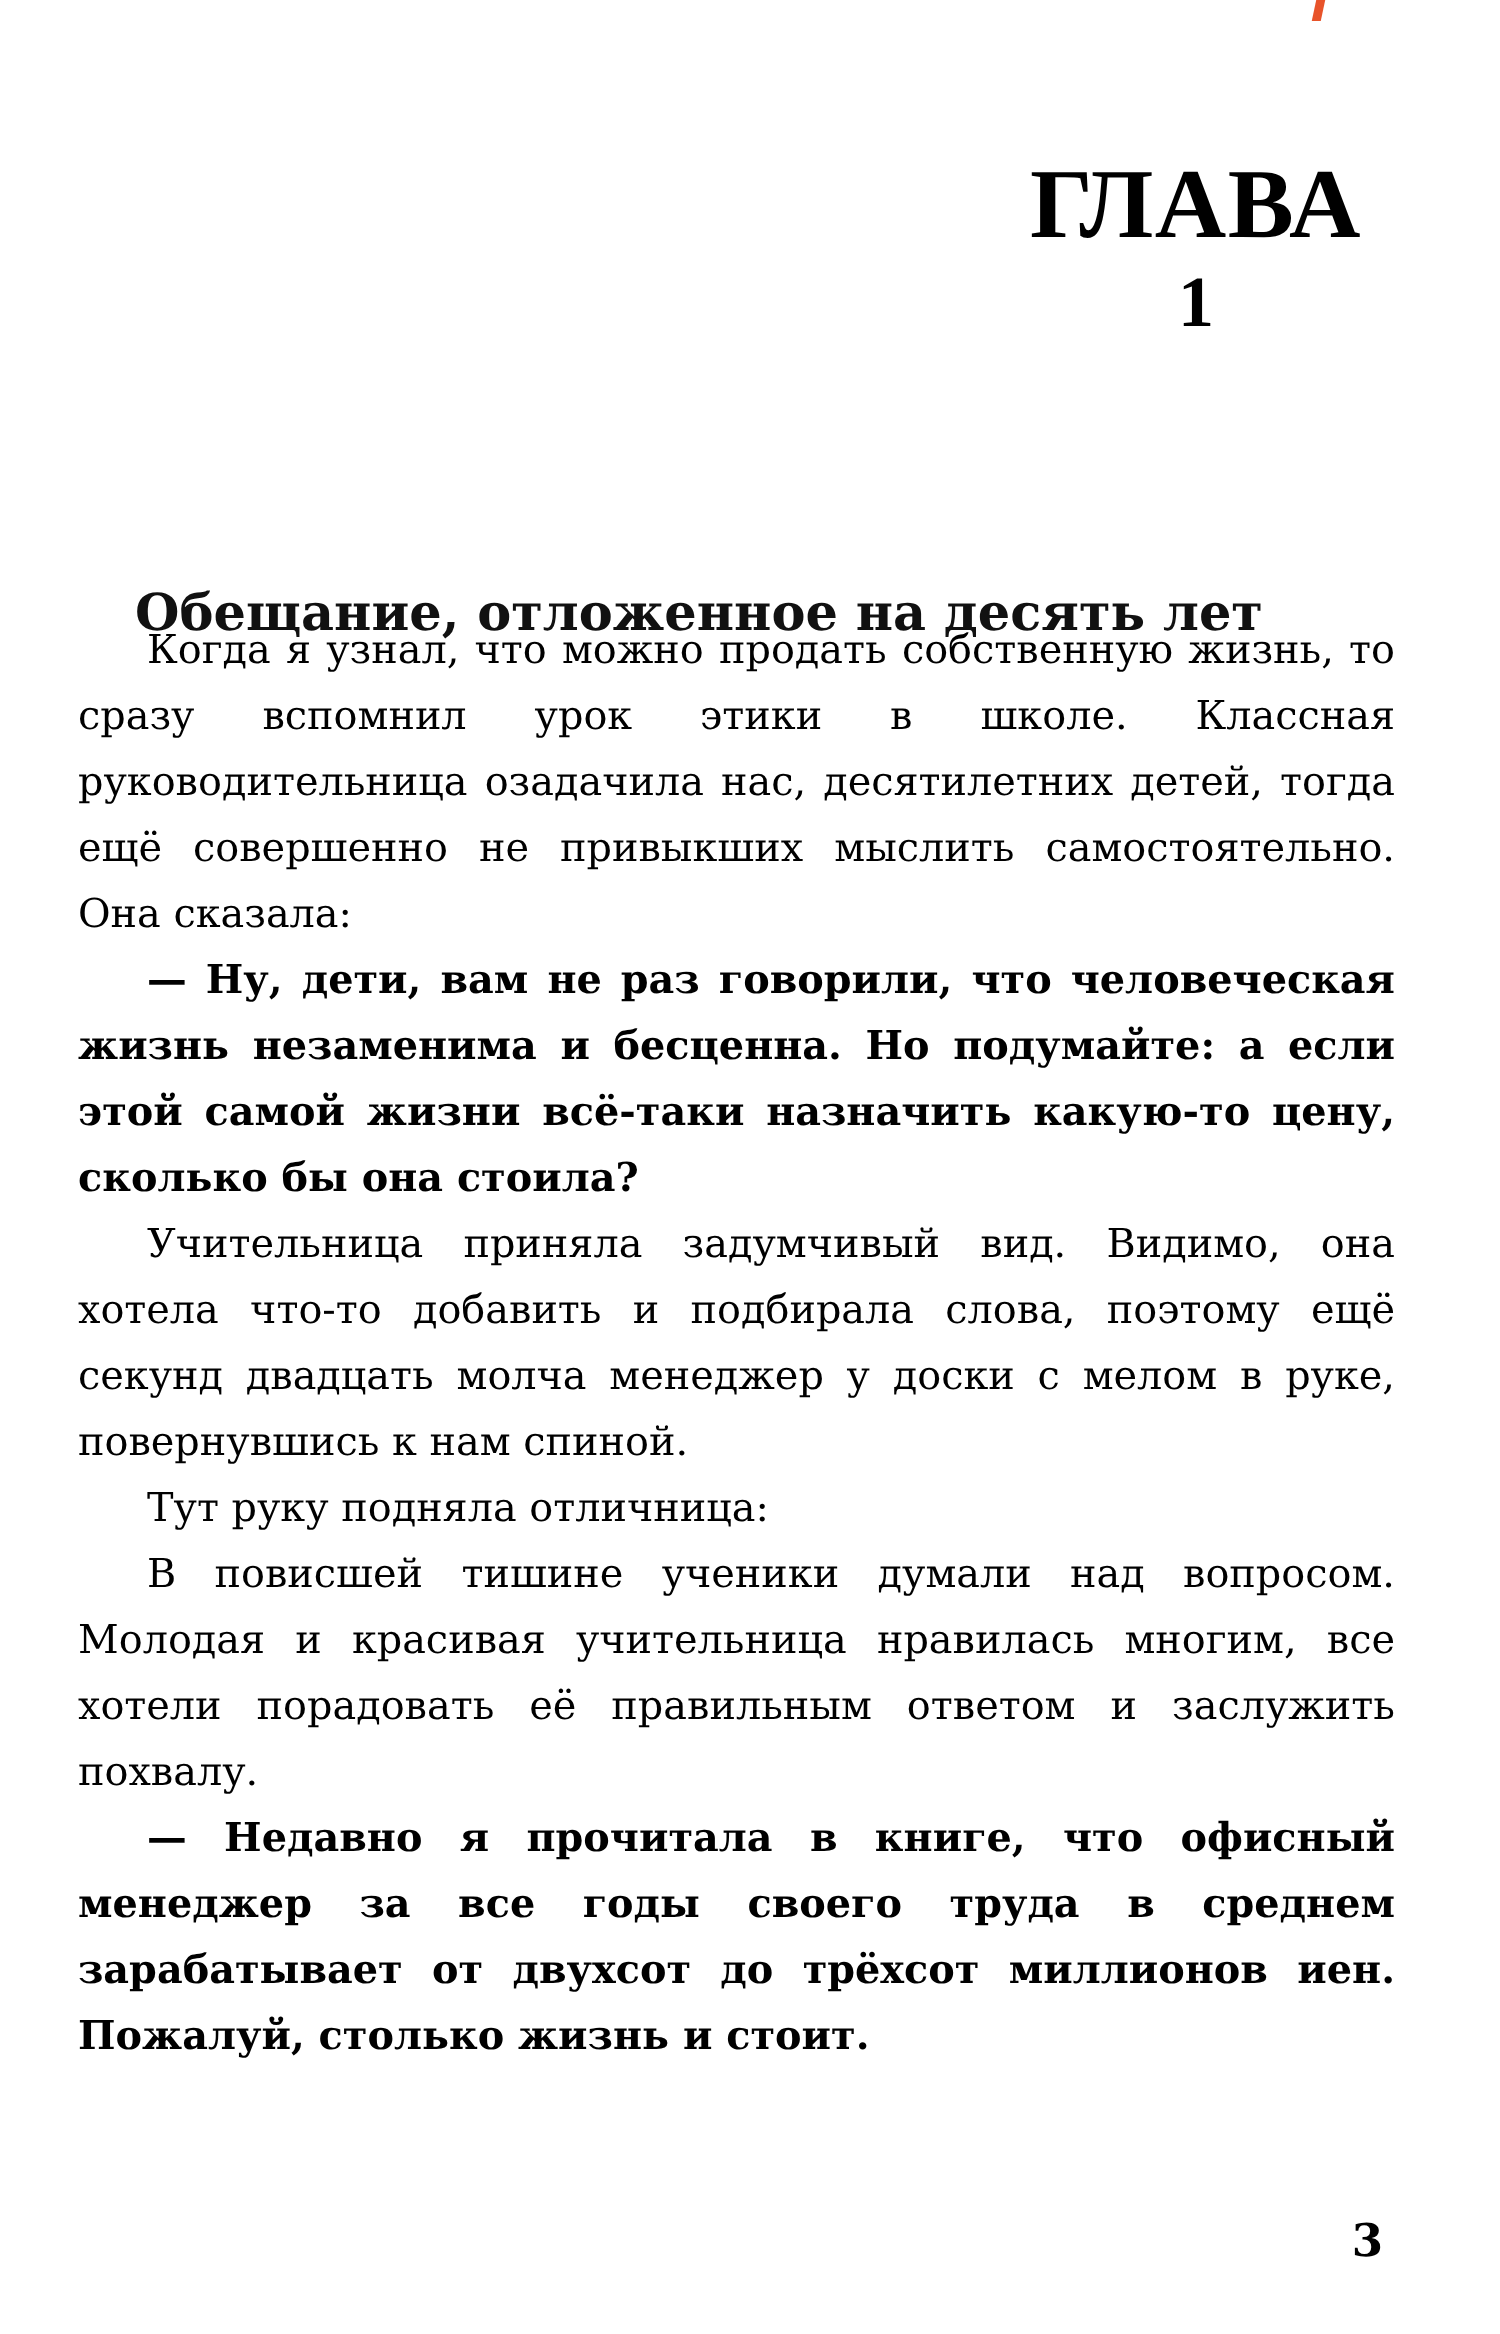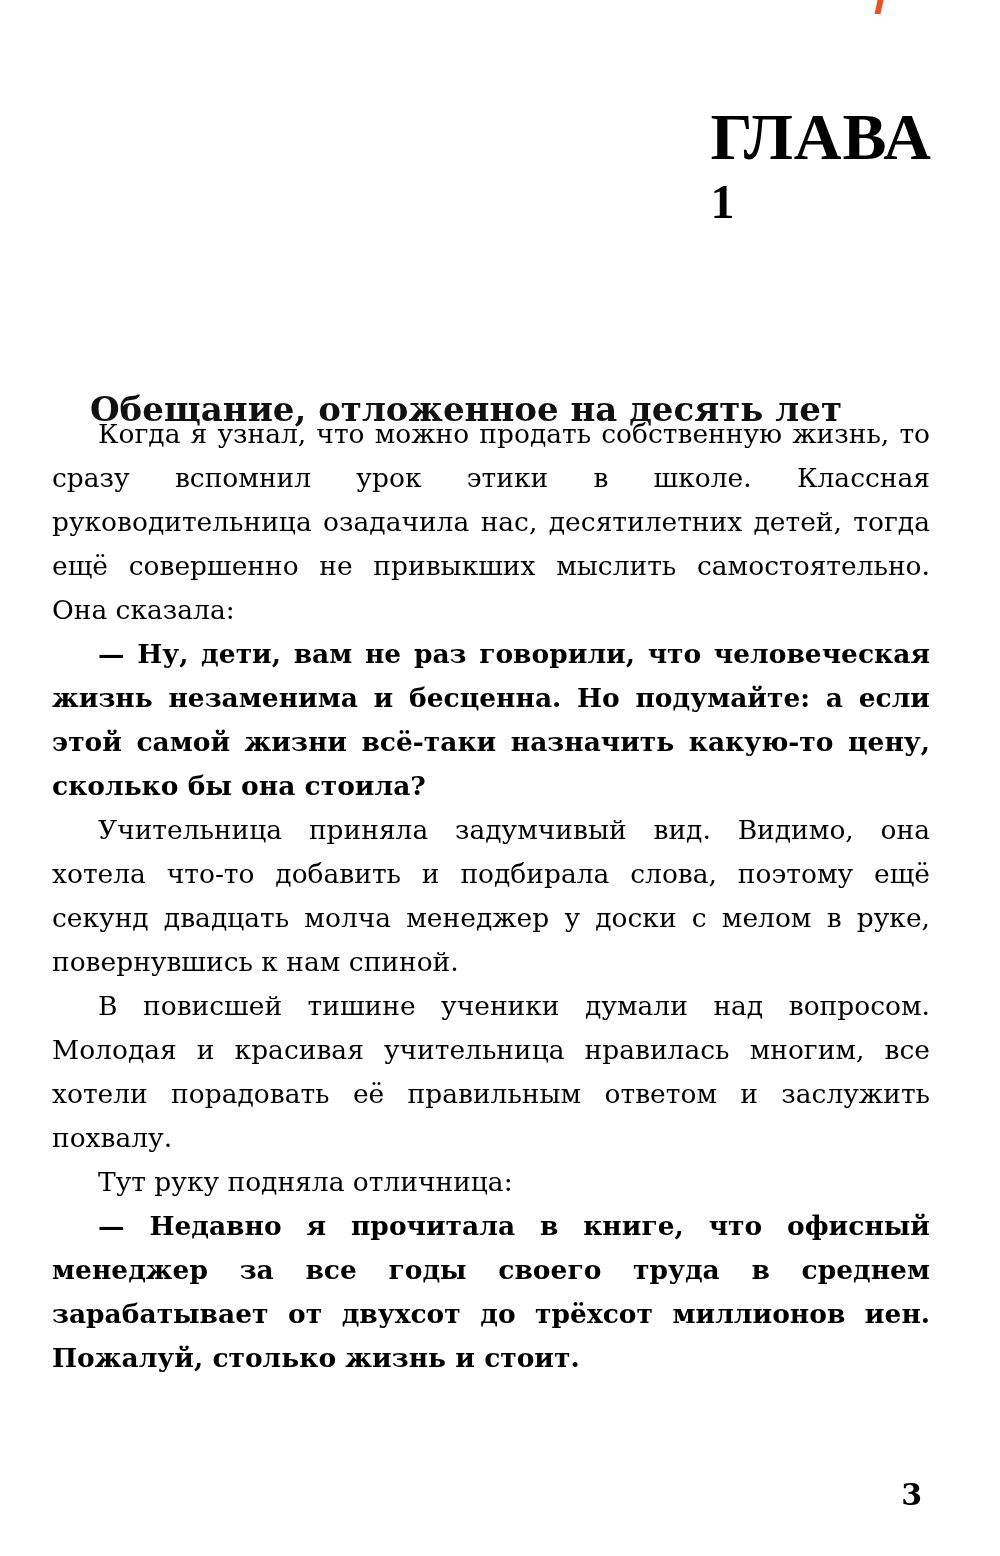--- a/index.html
+++ b/index.html
@@ -26,23 +26,23 @@
     position: absolute;
     right: 118px;
     top: 0px;
     width: 6px;
     height: 14px;
     background: #e8532a;
     transform: skewX(-12deg);
   }
   .chapter-block {
     position: absolute;
-    right: 68px;
+    right: 92px;
     top: 104px;
-    text-align: left;
+    text-align: center;
     line-height: 1.0;
   }
   .chapter-word {
     font-family: "Liberation Serif", serif;
     font-weight: bold;
     font-size: 66px;
     letter-spacing: 1px;
     display: block;
   }
   .chapter-number {
@@ -104,20 +104,20 @@
     <span class="chapter-word">ГЛАВА</span>
     <span class="chapter-number">1</span>
   </div>
 
   <div class="title">Обещание, отложенное на десять лет</div>
 
   <div class="body-text">
     <p>Когда я узнал, что можно продать собственную жизнь, то сразу вспомнил урок этики в школе. Классная руководительница озадачила нас, десятилетних детей, тогда ещё совершенно не привыкших мыслить самостоятельно. Она сказала:</p>
     <p class="dash">— Ну, дети, вам не раз говорили, что человеческая жизнь незаменима и бесценна. Но подумайте: а если этой самой жизни всё-таки назначить какую-то цену, сколько бы она стоила?</p>
     <p>Учительница приняла задумчивый вид. Видимо, она хотела что-то добавить и подбирала слова, поэтому ещё секунд двадцать молча менеджер у доски с мелом в руке, повернувшись к нам спиной.</p>
+    <p>Тут руку подняла отличница:</p>
     <p>В повисшей тишине ученики думали над вопросом. Молодая и красивая учительница нравилась многим, все хотели порадовать её правильным ответом и заслужить похвалу.</p>
-    <p>Тут руку подняла отличница:</p>
     <p class="dash">— Недавно я прочитала в книге, что офисный менеджер за все годы своего труда в среднем зарабатывает от двухсот до трёхсот миллионов иен. Пожалуй, столько жизнь и стоит.</p>
   </div>
 
   <div class="page-number">3</div>
 
 </div>
 
 </body></html>

